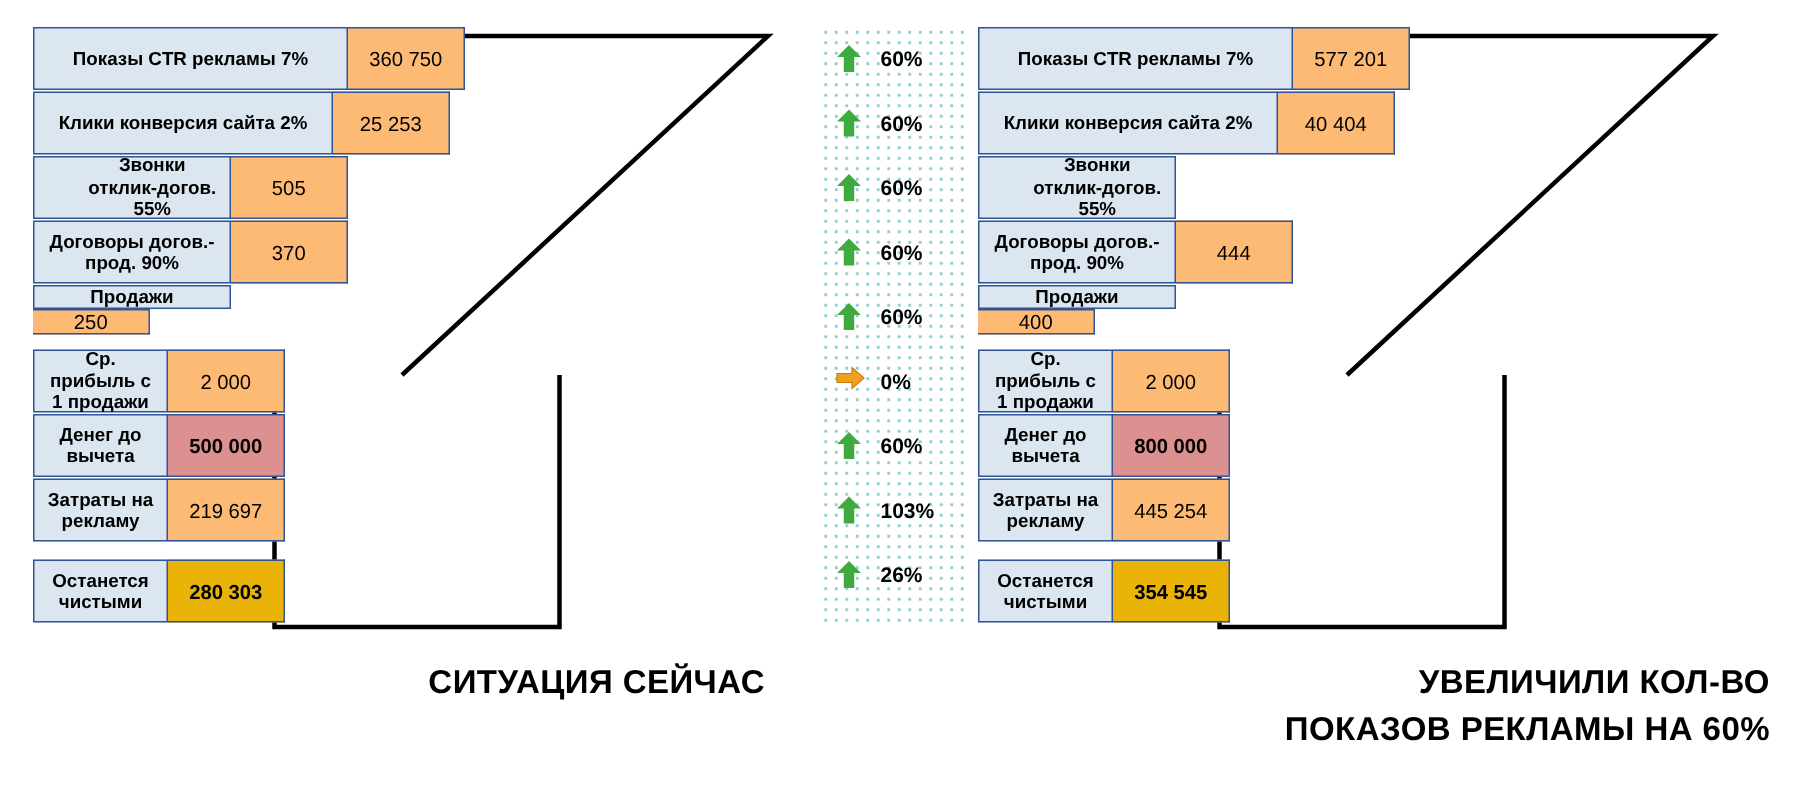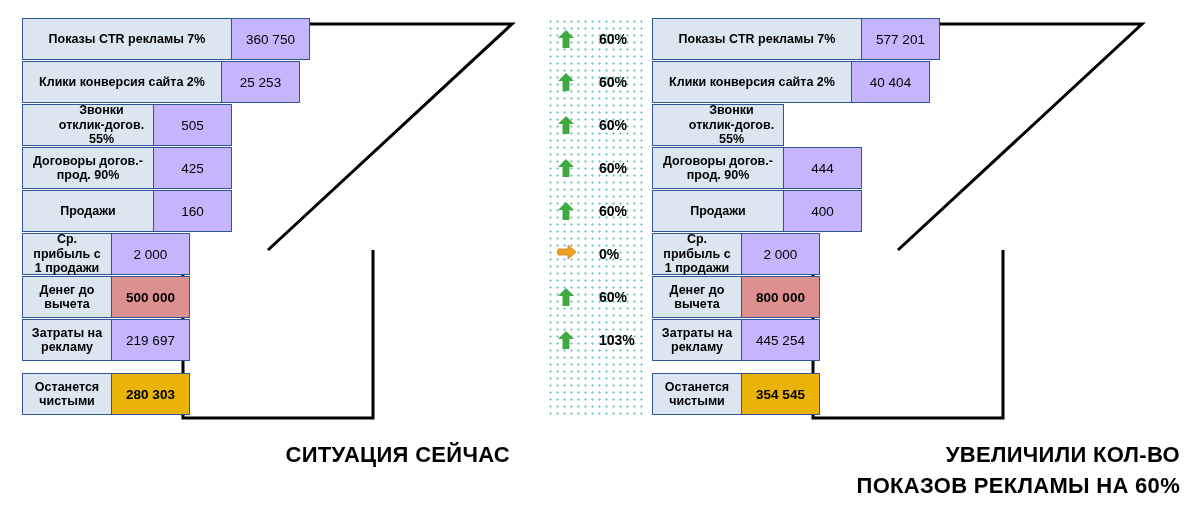--- a/index.html
+++ b/index.html
@@ -53,21 +53,21 @@
     display: flex;
     align-items: center;
     justify-content: center;
     text-align: center;
     line-height: 1.15;
     padding: 0 6px;
   }
   .row .value {
     border: 1px solid #2f5597;
     border-left: none;
-    background: #c4b5fd;
+    background: #fdba74;
     color: #000000;
     font-size: 13.5px;
     width: 78px;
     min-width: 78px;
     display: flex;
     align-items: center;
     justify-content: center;
     text-align: center;
   }
   .row.highlight-red .value {
@@ -89,21 +89,21 @@
   .w7 .label { width: 90px;  min-width: 90px; }
   .w8 .label { width: 90px;  min-width: 90px; }
   .w9 .label { width: 90px;  min-width: 90px; }
 
   
   .funnel .rows .row { margin-left: 0; }
   .r1 { margin-left: 88px; }
   .r2 { margin-left: 98px; }
   .r3 { margin-left: 166px; }
   .r4 { margin-left: 166px; }
-  .r5 { margin-left: 166px; }
+  .r5 { margin-left: 166px; flex-direction: column; }
   .r6 { margin-left: 166px; }
   .r7 { margin-left: 166px; }
   .r8 { margin-left: 166px; }
   .r9 { margin-left: 166px; margin-top: 12px; }
 
   
   .middle {
     position: absolute;
     top: 18px;
     left: 546px;
@@ -112,21 +112,21 @@
     background-image: radial-gradient(#8ecfcf 1.1px, transparent 1.2px);
     background-size: 7px 7px;
     background-color: #ffffff;
     border-left: 1px solid #ffffff;
   }
   .delta-row {
     height: 42px;
     margin-bottom: 1px;
     display: flex;
     align-items: center;
-    gap: 24px;
+    gap: 12px;
     padding-left: 10px;
   }
   .arrow {
     width: 18px;
     height: 20px;
     flex: 0 0 18px;
     position: relative;
   }
   .arrow svg { display: block; }
   .delta-text {
@@ -175,26 +175,26 @@
         <div class="value">25 253</div>
       </div>
 
       <div class="row w3 r3">
         <div class="label">Звонки  отклик-догов. 55%</div>
         <div class="value">505</div>
       </div>
 
       <div class="row w4 r4">
         <div class="label">Договоры догов.-прод. 90%</div>
-        <div class="value">425</div>
+        <div class="value">370</div>
       </div>
 
       <div class="row w5 r5">
         <div class="label">Продажи</div>
-        <div class="value">160</div>
+        <div class="value">250</div>
       </div>
 
       <div class="row w6 r6">
         <div class="label">Ср. прибыль с 1 продажи</div>
         <div class="value">2 000</div>
       </div>
 
       <div class="row w7 r7 highlight-red">
         <div class="label">Денег до вычета</div>
         <div class="value">500 000</div>
@@ -280,20 +280,28 @@
 
     <div class="delta-row">
       <span class="arrow">
         <svg width="18" height="20" viewBox="0 0 18 20">
             <polygon points="9,1 17,9 12.5,9 12.5,19 5.5,19 5.5,9 1,9" fill="#3faa3f"></polygon>
           </svg>
       </span>
       <span class="delta-text">103%</span>
     </div>
 
+    <div class="delta-row">
+      <span class="arrow">
+        <svg width="18" height="20" viewBox="0 0 18 20">
+            <polygon points="9,1 17,9 12.5,9 12.5,19 5.5,19 5.5,9 1,9" fill="#3faa3f"></polygon>
+          </svg>
+      </span>
+      <span class="delta-text">26%</span>
+    </div>
 
   </div>
 
   <div class="funnel right">
     <div class="rows">
 
       <div class="row w1 r1">
         <div class="label">Показы CTR рекламы 7%</div>
         <div class="value">577 201</div>
       </div>

